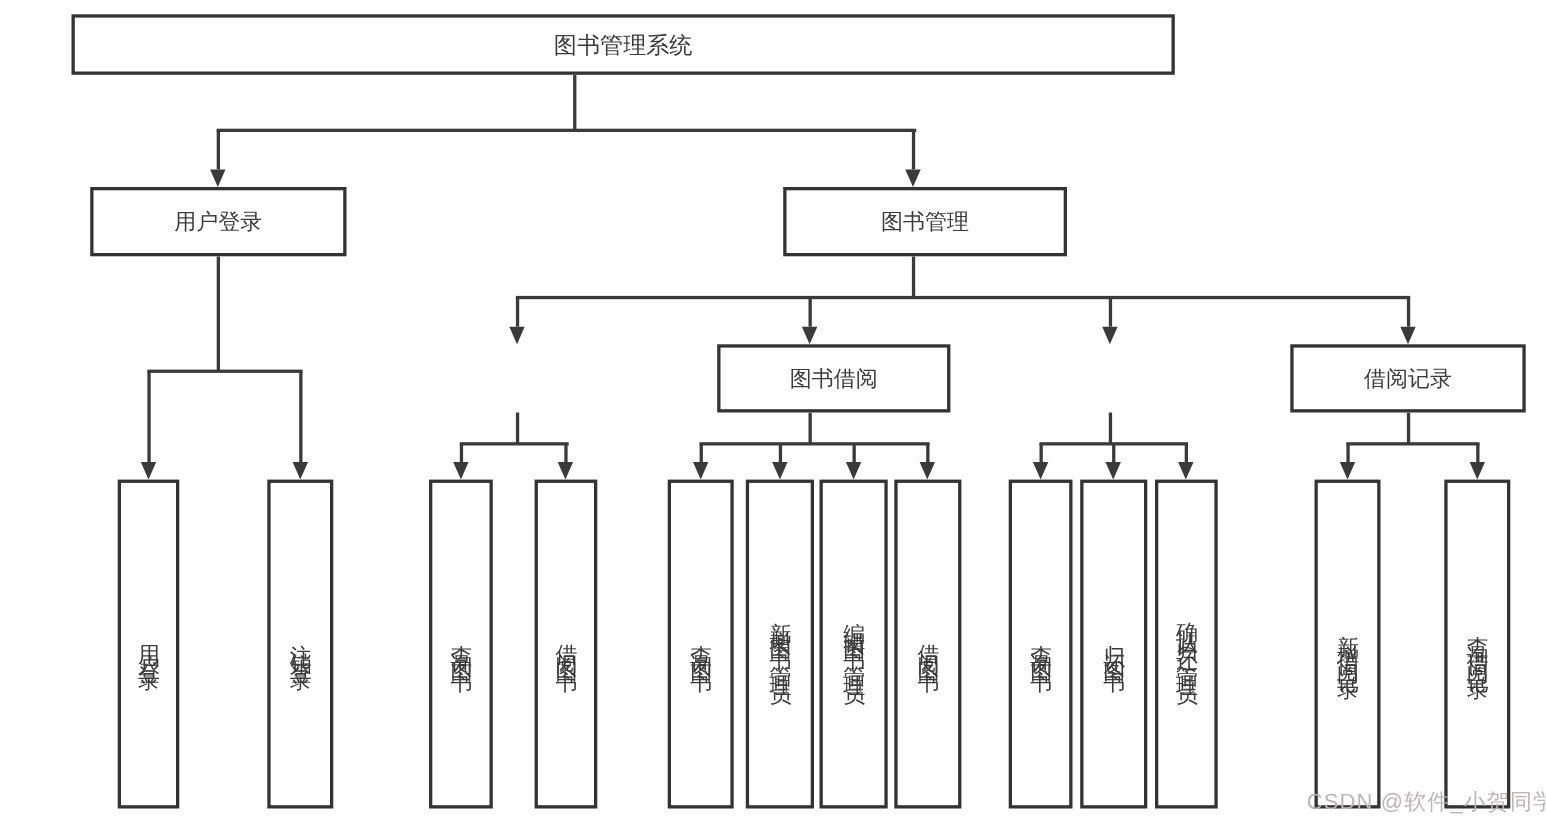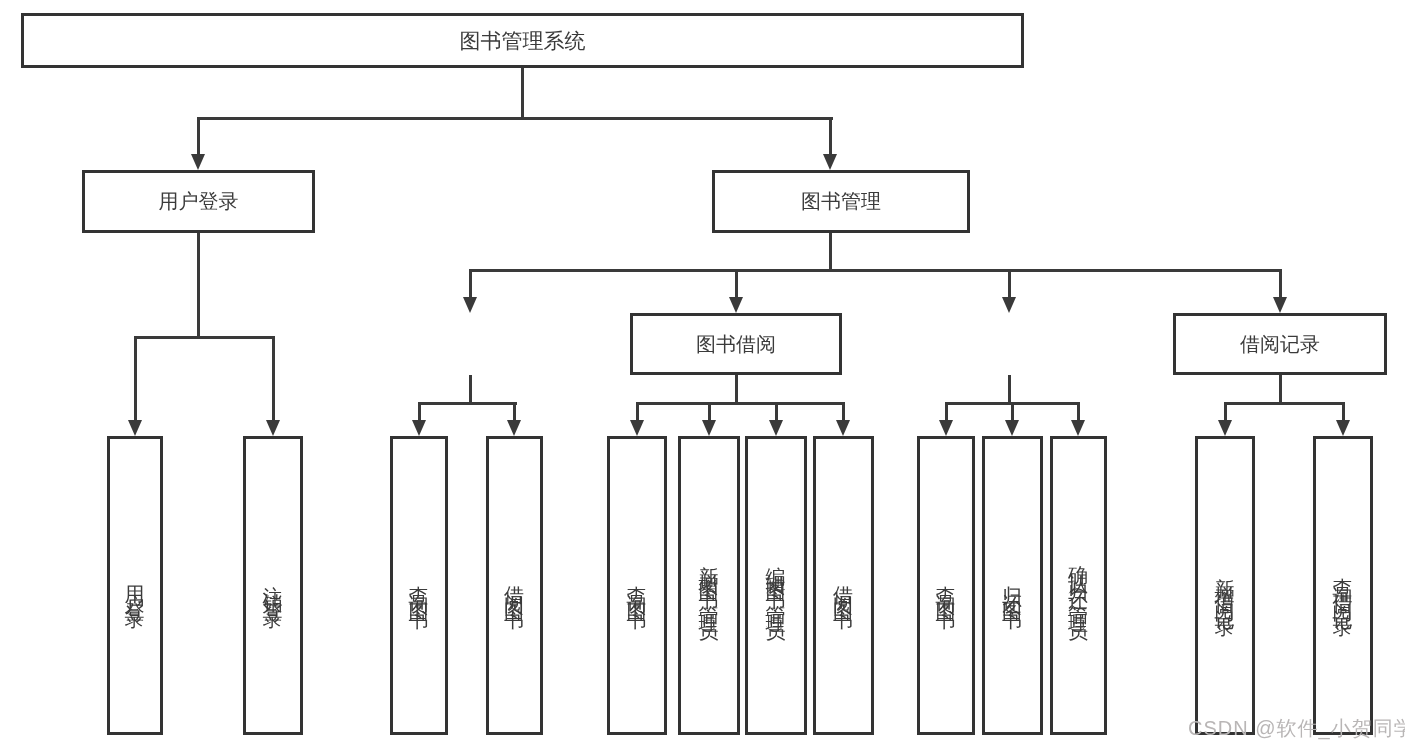--- a/index.html
+++ b/index.html
@@ -1,40 +1,40 @@
 <!DOCTYPE html>
 <html><head>
 <meta charset="utf-8">
 <style>
   html,body{margin:0;padding:0;background:#ffffff;}
   .stage{position:relative;width:1405px;height:747px;background:#ffffff;overflow:hidden;
          font-family:"Liberation Sans","DejaVu Sans",sans-serif;}
   .node{position:absolute;box-sizing:border-box;border:3px solid #333333;background:#ffffff;
         display:flex;align-items:center;justify-content:center;color:#3b3b3b;
         font-size:20px;text-align:center;z-index:2;}
-  .root{font-size:21px;}
+  .root{font-size:21px;margin-left:44px;}
   .vert{writing-mode:vertical-rl;letter-spacing:8px;line-height:1;font-size:20px;}
   .h{position:absolute;height:3px;background:#3a3a3a;z-index:1;}
   .v{position:absolute;width:3px;background:#3a3a3a;z-index:1;}
   .a{position:absolute;width:0;height:0;border-left:7px solid transparent;
      border-right:7px solid transparent;border-top:16px solid #3a3a3a;z-index:1;}
   .wm{position:absolute;left:1188px;top:715px;font-size:20px;color:#b9b6b6;
       letter-spacing:1px;z-index:5;white-space:nowrap;}
 </style>
 </head>
 <body>
 
 <div class="stage">
 
   <div class="node root" style="left:21px;top:13px;width:1003px;height:55px;">图书管理系统</div>
 
   <div class="node" style="left:82px;top:170px;width:233px;height:63px;">用户登录</div>
   <div class="node" style="left:712px;top:170px;width:258px;height:63px;">图书管理</div>
 
-  <div class="node" style="left:630px;top:313px;width:212px;height:62px;">图书借阅</div>
+  <div class="node" style="left:652px;top:313px;width:212px;height:62px;">图书借阅</div>
   <div class="node" style="left:1173px;top:313px;width:214px;height:62px;">借阅记录</div>
 
   <div class="node vert" style="left:107px;top:436px;width:56px;height:299px;">用户登录</div>
   <div class="node vert" style="left:243px;top:436px;width:60px;height:299px;">注销登录</div>
 
   <div class="node vert" style="left:390px;top:436px;width:58px;height:299px;">查询图书</div>
   <div class="node vert" style="left:486px;top:436px;width:57px;height:299px;">借阅图书</div>
 
   <div class="node vert" style="left:607px;top:436px;width:60px;height:299px;">查询图书</div>
   <div class="node vert" style="left:678px;top:436px;width:62px;height:299px;">新增图书（管理员）</div>

